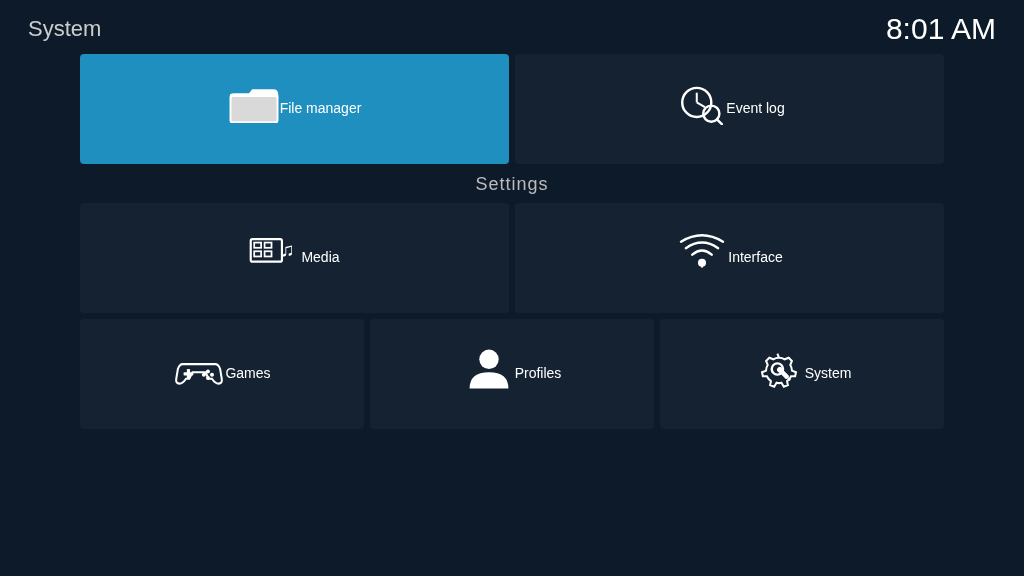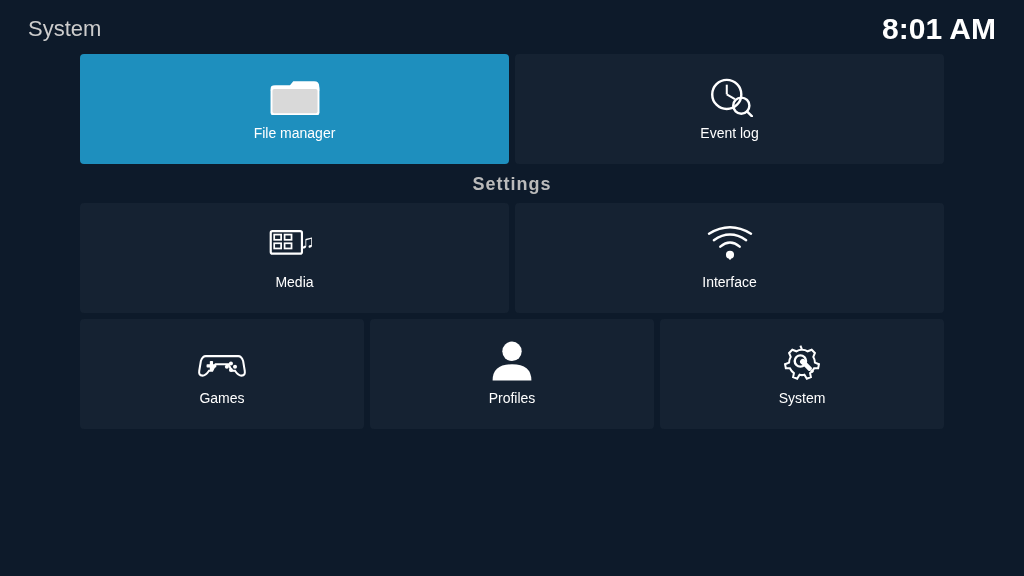--- a/index.html
+++ b/index.html
@@ -18,49 +18,49 @@
       align-items: center;
       padding: 12px 28px 8px 28px;
     }
     .header-title {
       font-size: 22px;
       font-weight: 300;
       color: #ccc;
     }
     .header-time {
       font-size: 30px;
-      font-weight: 700;
+      font-weight: 400;
       color: #fff;
     }
     .top-row {
       display: flex;
       gap: 6px;
       padding: 0 80px;
       margin-bottom: 0px;
     }
     .section-label {
       text-align: center;
       font-size: 18px;
-      font-weight: 700;
+      font-weight: 400;
       color: #bbb;
       margin: 10px 0 8px 0;
       letter-spacing: 1px;
     }
     .grid-row {
       display: flex;
       gap: 6px;
       padding: 0 80px;
       margin-bottom: 6px;
     }
     .tile {
       flex: 1;
       background: #152232;
       border-radius: 4px;
       display: flex;
-      flex-direction: column;
+      flex-direction: row;
       align-items: center;
       justify-content: center;
       cursor: pointer;
       padding: 10px 8px 12px 8px;
       min-height: 110px;
       transition: background 0.15s;
     }
     .tile.active {
       background: #1e8fbe;
     }

